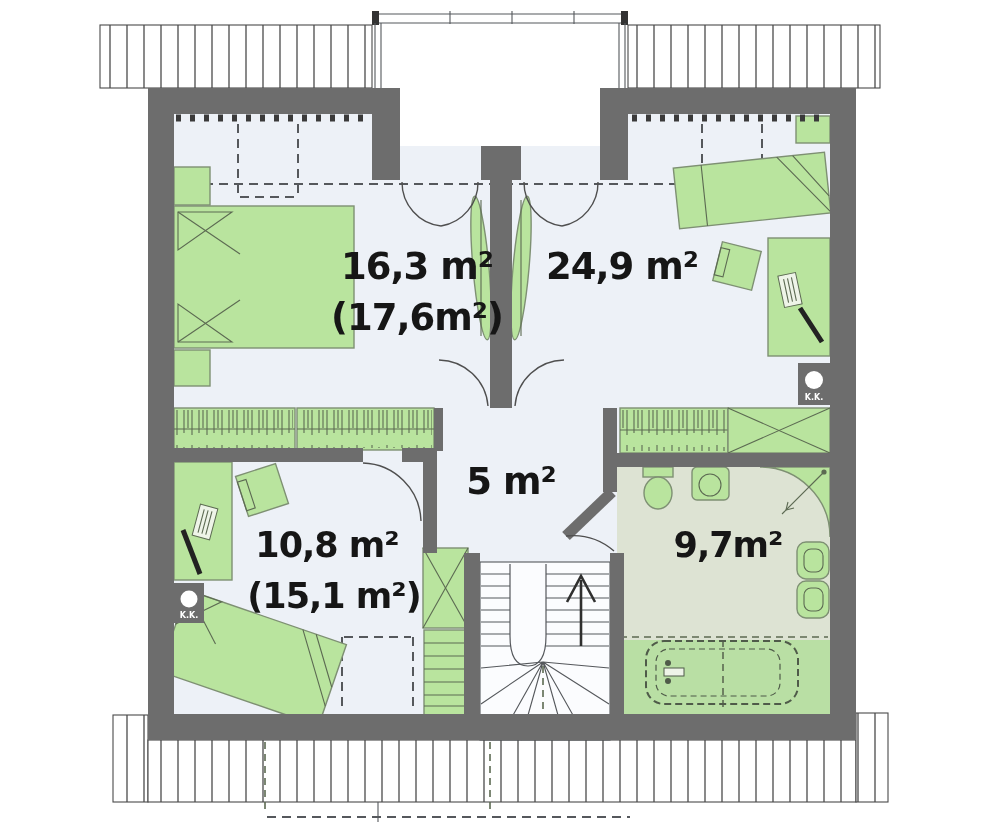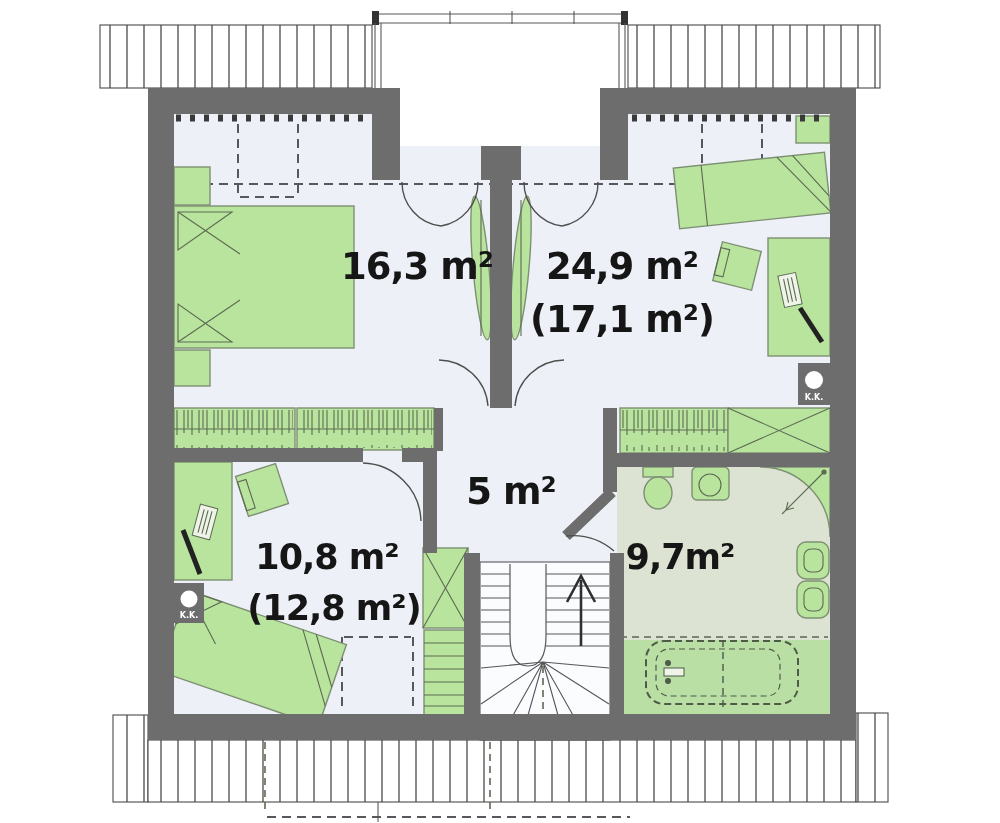--- a/index.html
+++ b/index.html
@@ -5,21 +5,21 @@
   :root{
     --wall:#6d6d6d; --floor:#edf1f7; --furn:#b9e49e; --furnline:#7e9073;
     --bathfloor:#dde3d3; --bathgreen:#b9dfa4; --line:#4f4f4f; --text:#161616;
   }
   html,body{margin:0;padding:0;background:#ffffff;}
   .stage{position:relative;width:1000px;height:823px;background:#fff;overflow:hidden;
          font-family:"DejaVu Sans", sans-serif;}
   .stage svg{position:absolute;left:0;top:0;}
   .lbl{position:absolute;transform:translate(-50%,-50%);font-weight:700;color:var(--text);
        font-size:37px;letter-spacing:-1px;white-space:nowrap;text-align:center;}
-  .lbl.small{font-size:35px;margin-top:12px;}
+  .lbl.small{font-size:35px;}
   
   .wall{fill:var(--wall);stroke:none;}
   .floor{fill:var(--floor);}
   .bathfloor{fill:var(--bathfloor);}
   .bathgreen{fill:var(--bathgreen);}
   .furn{fill:var(--furn);stroke:var(--furnline);stroke-width:1.4;}
   .furnln{stroke:#5c6a52;stroke-width:1.1;fill:none;}
   .ln{stroke:var(--line);stroke-width:1.4;fill:none;}
   .thin{stroke:#55585c;stroke-width:1.1;fill:none;}
   .dash{stroke:#55585c;stroke-width:2;stroke-dasharray:9 6;fill:none;}
@@ -261,19 +261,19 @@
     <text class="kk" x="814" y="400">K.K.</text>
   </g>
   <g>
     <rect class="wall" x="174" y="583" width="30" height="40"></rect>
     <circle cx="189" cy="599" r="8.5" fill="#fff"></circle>
     <text class="kk" x="189" y="618">K.K.</text>
   </g>
 </svg>
 
 <div class="lbl" style="left:417px;top:266px">16,3 m²</div>
+<div class="lbl" style="left:417px;top:317px">(17,6m²)</div>
 <div class="lbl" style="left:622px;top:266px">24,9 m²</div>
-<div class="lbl" style="left:622px;top:319px">(17,1 m²)</div>
-<div class="lbl" style="left:511px;top:491px">5 m²</div>
+<div class="lbl" style="left:511px;top:481px">5 m²</div>
 <div class="lbl small" style="left:327px;top:545px">10,8 m²</div>
-<div class="lbl small" style="left:334px;top:596px">(12,8 m²)</div>
-<div class="lbl small" style="left:680px;top:545px">9,7m²</div>
+<div class="lbl small" style="left:334px;top:596px">(15,1 m²)</div>
+<div class="lbl small" style="left:728px;top:545px">9,7m²</div>
 </div>
 
 </body></html>

